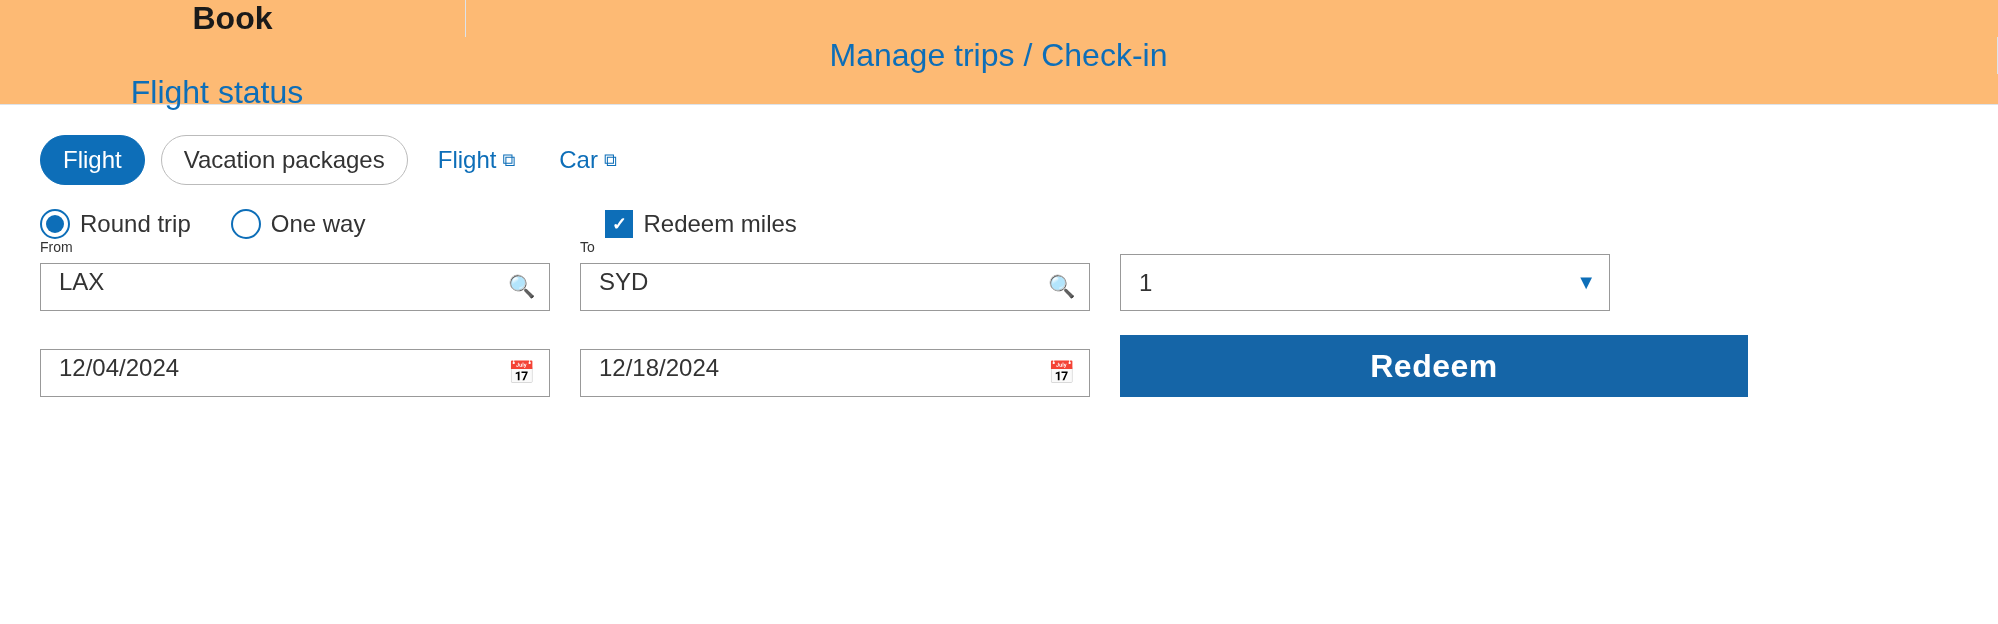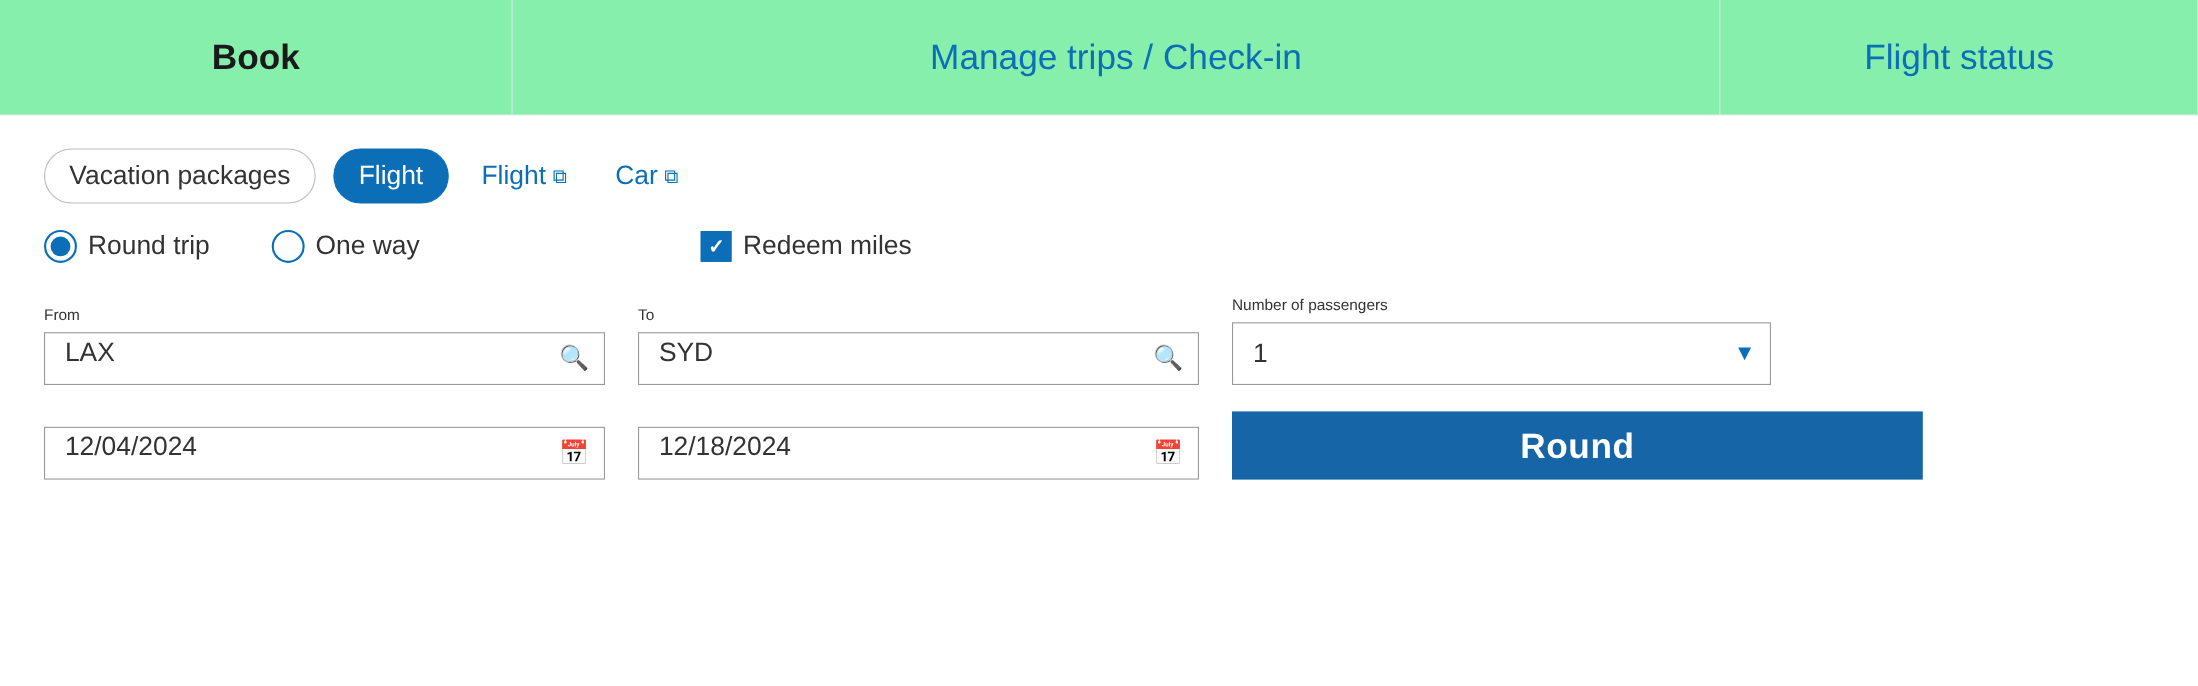--- a/index.html
+++ b/index.html
@@ -8,21 +8,22 @@
       background: #fff;
       width: 1998px;
       min-height: 624px;
     }
 
     
     .top-nav {
       display: flex;
       height: 105px;
       border-bottom: 1px solid #dde3ea;
-      background: #86efac;
+      background: #fdba74;
+      flex-direction: column;
     }
     .top-nav-item {
       display: flex;
       align-items: center;
       justify-content: center;
       cursor: pointer;
       font-size: 32px;
       font-weight: 400;
     }
     .top-nav-item.book {
@@ -81,22 +82,21 @@
     }
     .external-icon {
       font-size: 18px;
       color: #0d6eb8;
     }
 
     
     .trip-type-row {
       display: flex;
       align-items: center;
-      gap: 56px;
-      margin-bottom: 30px;
+      gap: 40px;
     }
     .radio-label {
       display: flex;
       align-items: center;
       gap: 10px;
       font-size: 24px;
       cursor: pointer;
       color: #333;
     }
     .radio-outer {
@@ -238,25 +238,25 @@
     <span>Manage trips / Check-in</span>
   </div>
   <div class="top-nav-item flight-status">
     <span>Flight status</span>
   </div>
 </div>
 
 <div class="main-content">
 
   <div class="category-tabs">
+    <div class="cat-tab active">
+      <span>Flight</span>
+    </div>
     <div class="cat-tab inactive">
       <span>Vacation packages</span>
-    </div>
-    <div class="cat-tab active">
-      <span>Flight</span>
     </div>
     <div class="cat-tab link">
       <span>Flight</span>
       <span class="external-icon">⧉</span>
     </div>
     <div class="cat-tab link">
       <span>Car</span>
       <span class="external-icon">⧉</span>
     </div>
   </div>
@@ -291,21 +291,20 @@
 
     <div class="field-group">
       <label class="field-label">To</label>
       <div class="field-input-wrap to-field">
         <input type="text" class="field-input" value="SYD" style="">
         <span class="field-icon">🔍</span>
       </div>
     </div>
 
     <div class="field-group">
-      <label class="field-label">Number of passengers</label>
       <div class="field-input-wrap">
         <select class="passengers-select">
           <option value="1" selected="">1</option>
           <option value="2">2</option>
           <option value="3">3</option>
           <option value="4">4</option>
           <option value="5">5</option>
           <option value="6">6</option>
         </select>
         <span class="select-arrow">▼</span>
@@ -322,17 +321,17 @@
     </div>
 
     <div class="field-group">
       <div class="field-input-wrap return-field">
         <input type="text" class="field-input" value="12/18/2024" style="">
         <span class="field-icon">📅</span>
       </div>
     </div>
 
     <button class="search-btn">
-      <span>Round</span>
+      <span>Redeem</span>
     </button>
   </div>
 
 </div>
 
 </body></html>

